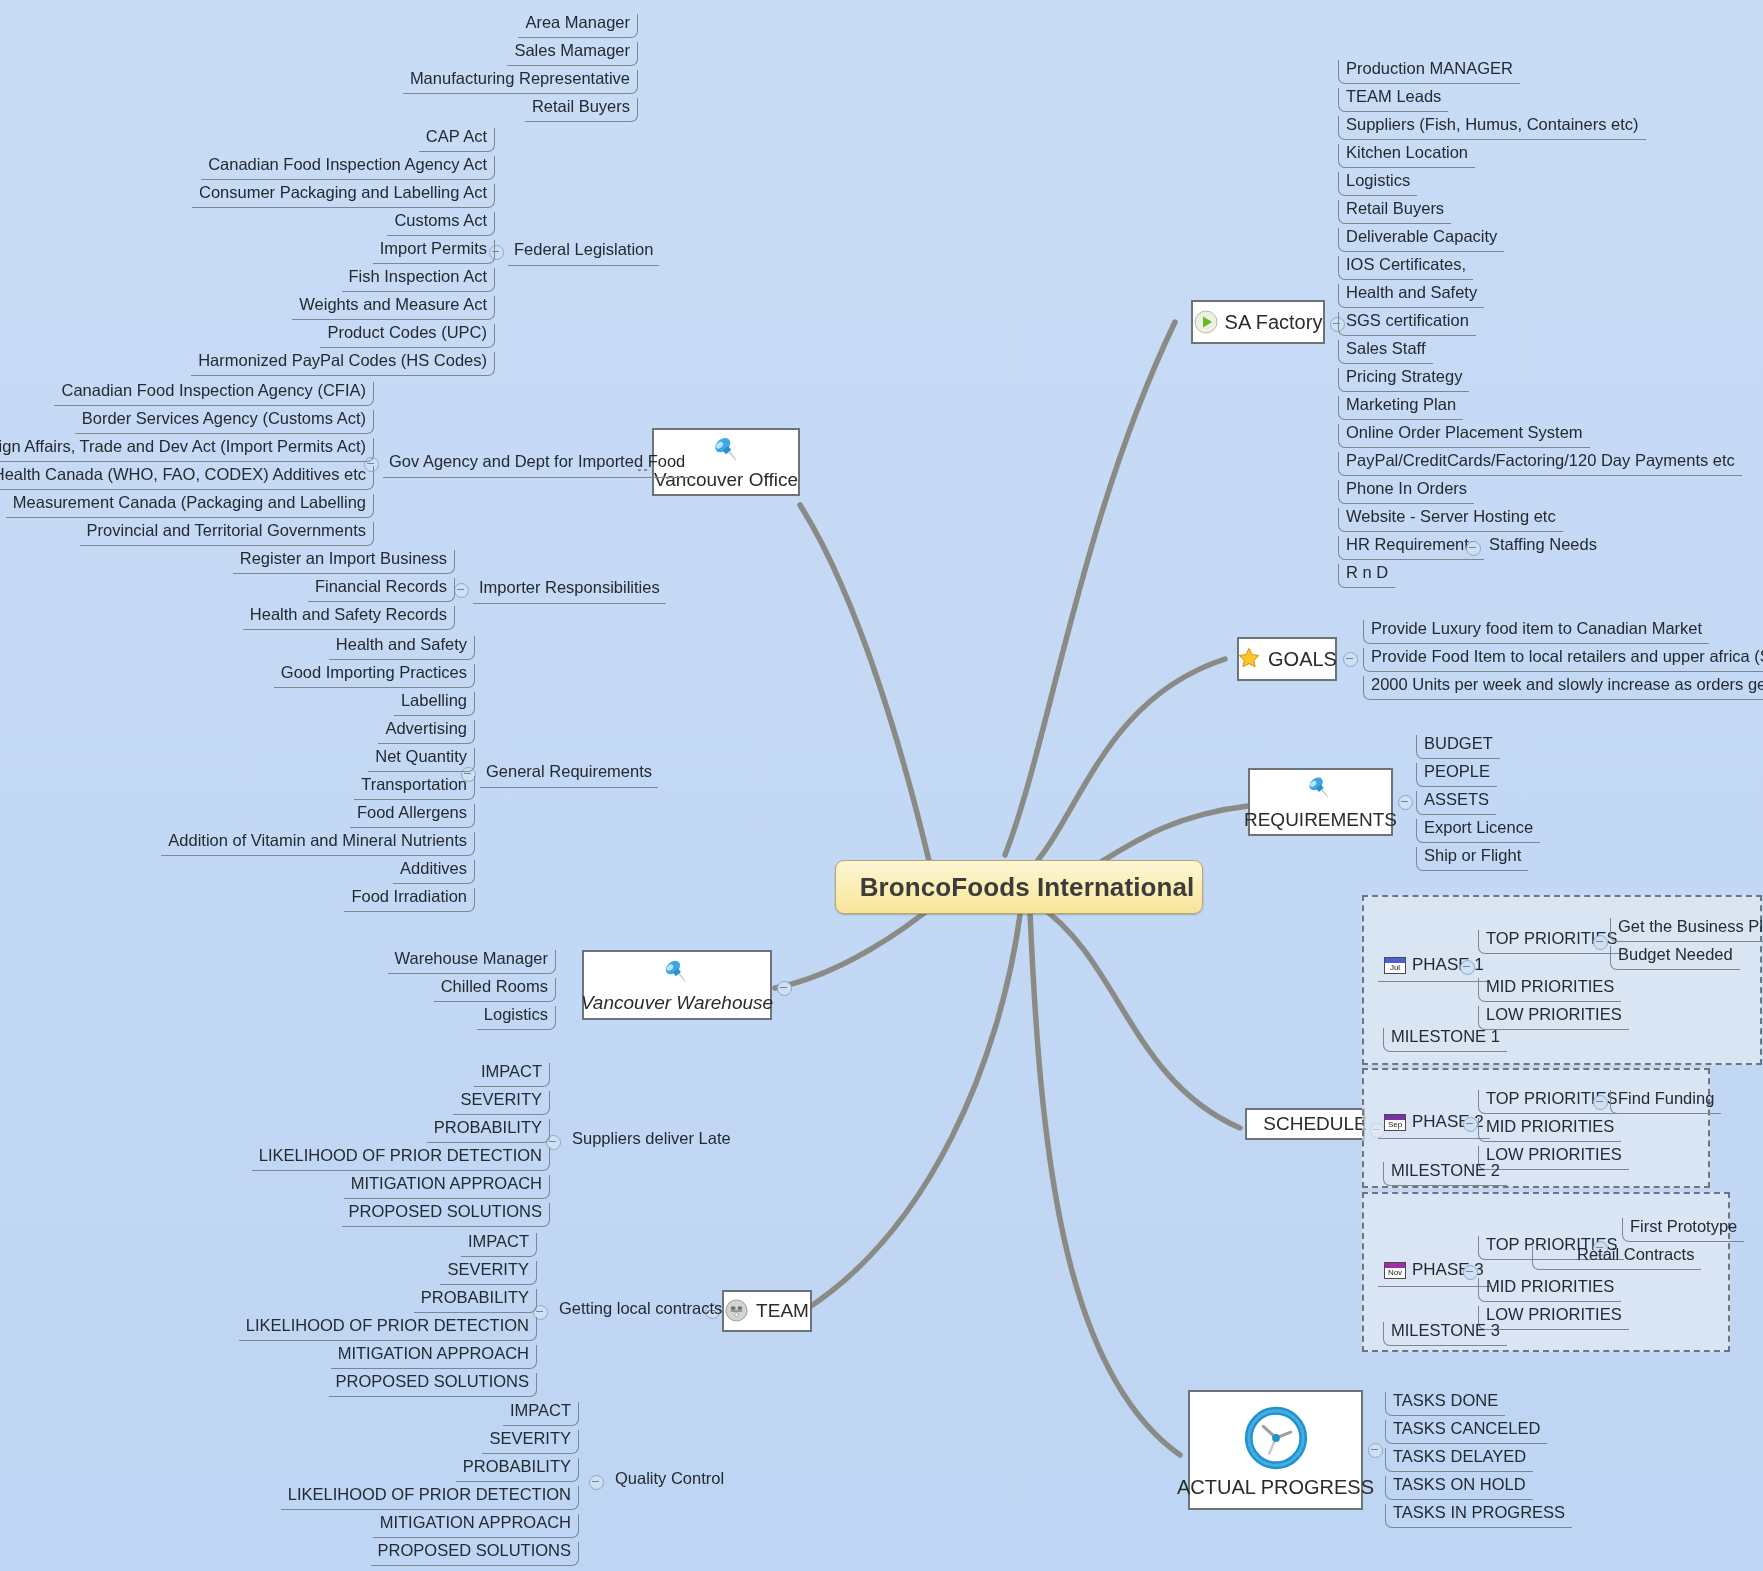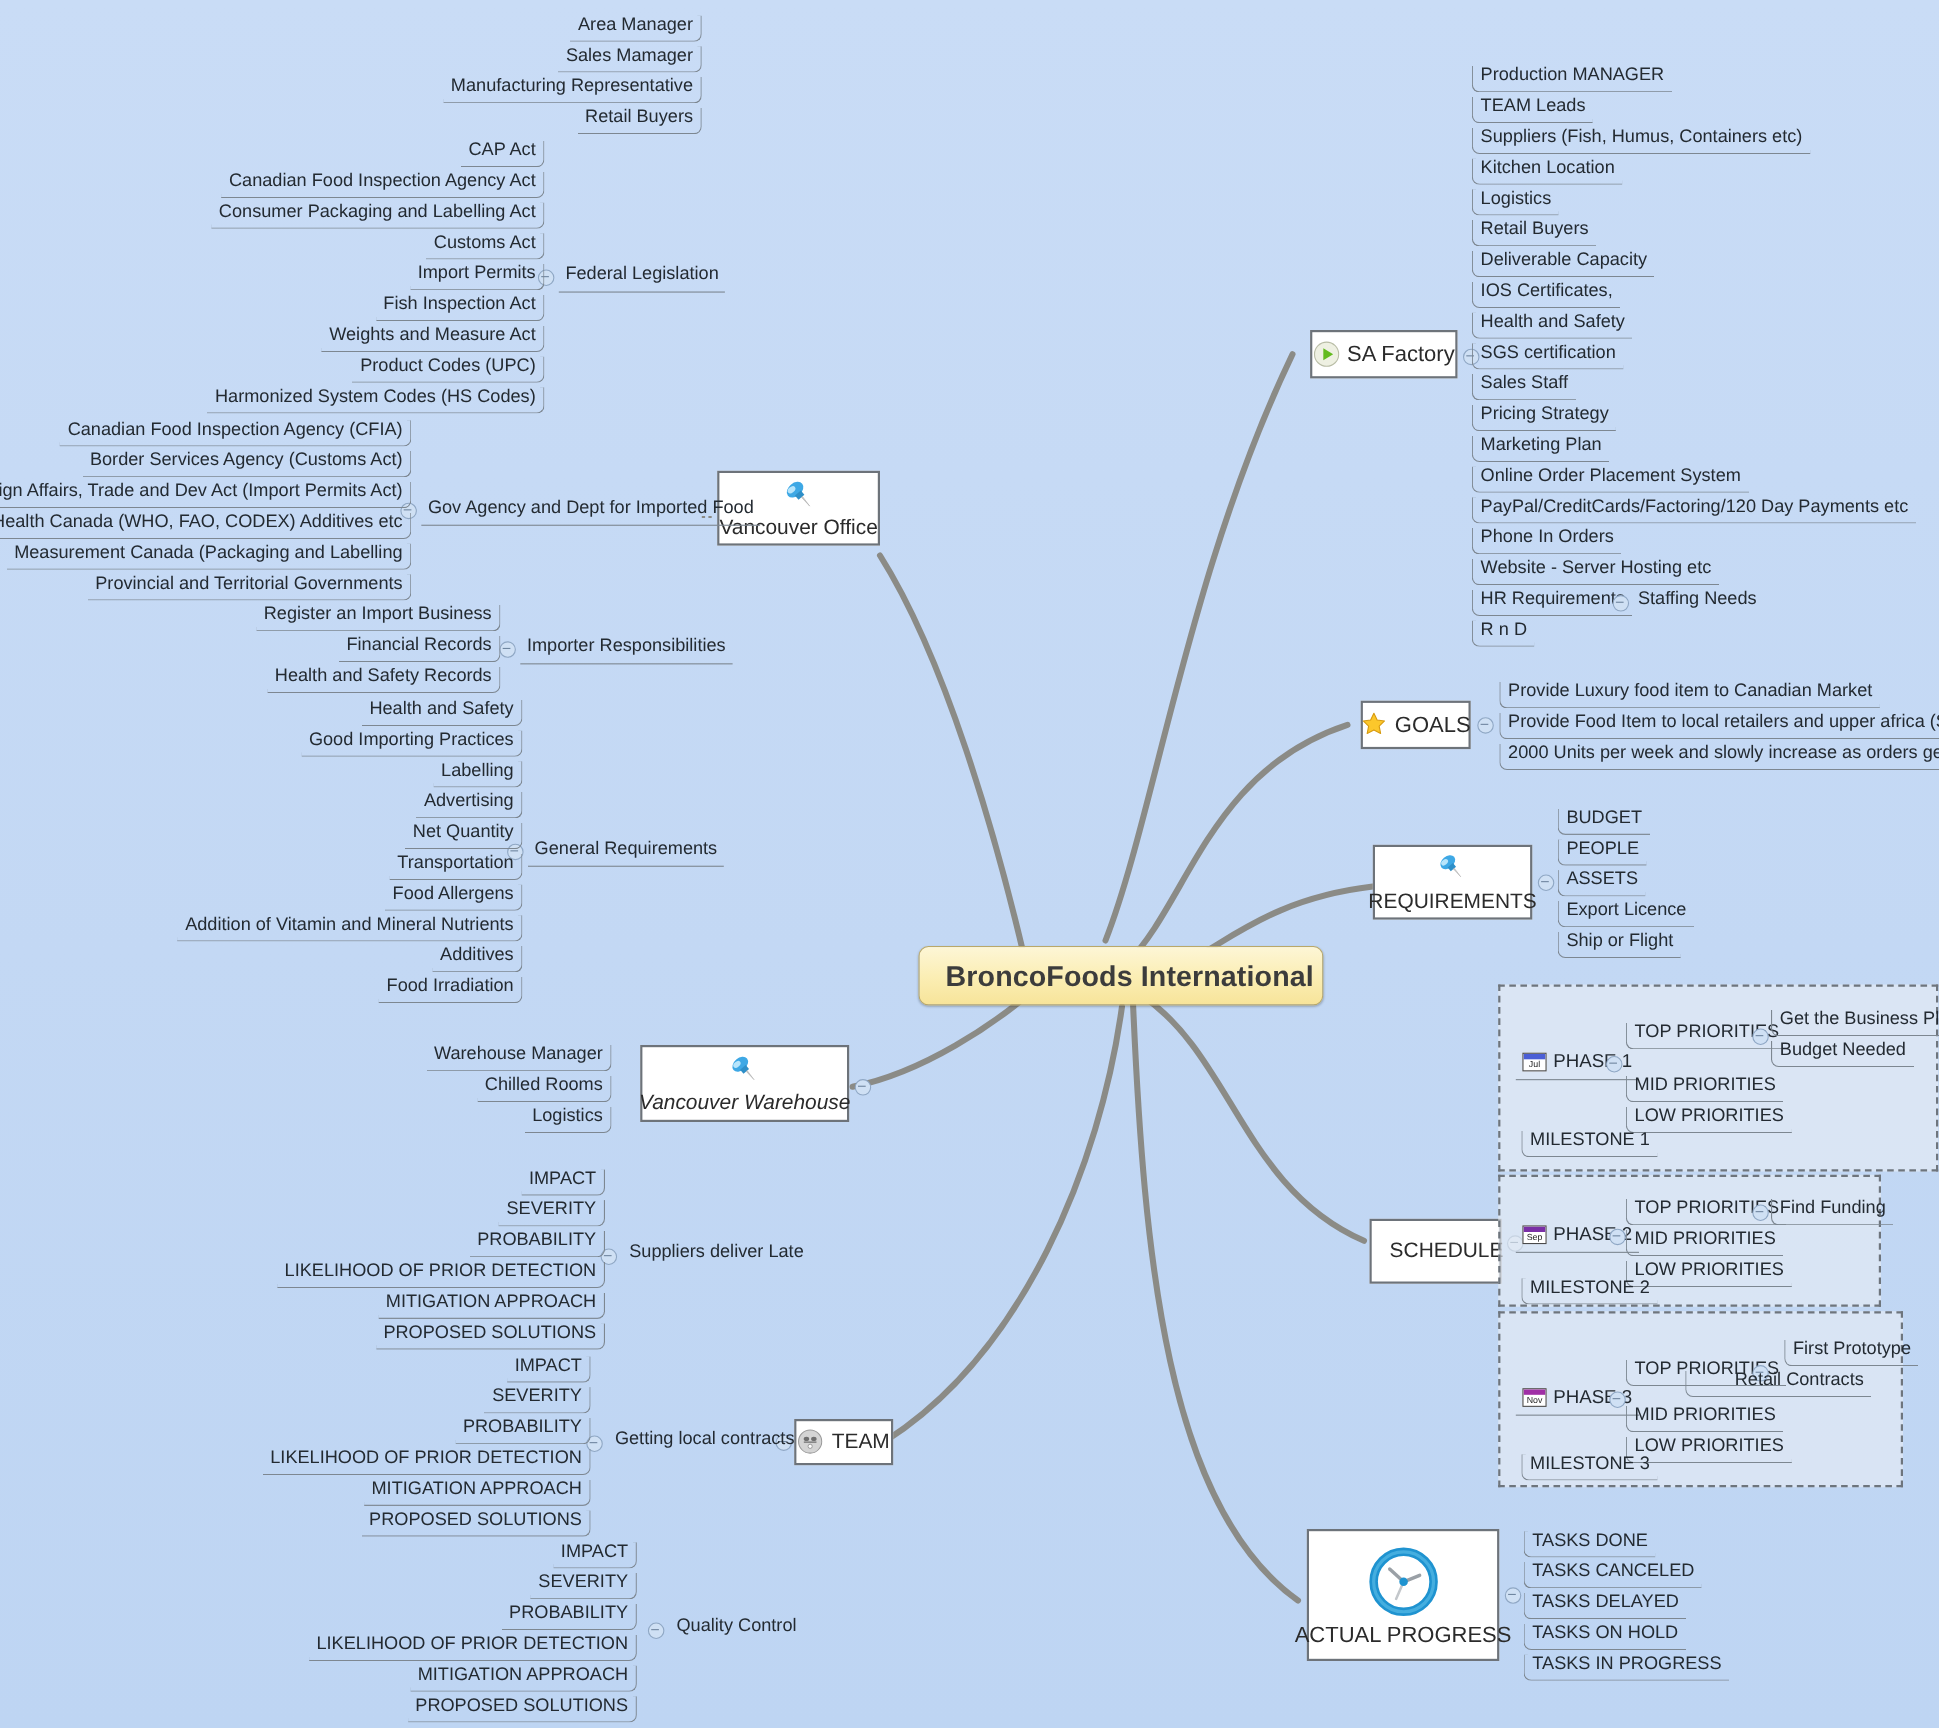--- a/index.html
+++ b/index.html
@@ -150,21 +150,21 @@
 <div class="branch" style="left:508px;top:240px;">Federal Legislation</div>
 <div class="minus" style="left:489px;top:245px;"></div>
 <div class="leaf ra rr" style="right:1268px;top:128px;">CAP Act</div>
 <div class="leaf ra rr" style="right:1268px;top:156px;">Canadian Food Inspection Agency Act</div>
 <div class="leaf ra rr" style="right:1268px;top:184px;">Consumer Packaging and Labelling Act</div>
 <div class="leaf ra rr" style="right:1268px;top:212px;">Customs Act</div>
 <div class="leaf ra rr" style="right:1268px;top:240px;">Import Permits</div>
 <div class="leaf ra rr" style="right:1268px;top:268px;">Fish Inspection Act</div>
 <div class="leaf ra rr" style="right:1268px;top:296px;">Weights and Measure Act</div>
 <div class="leaf ra rr" style="right:1268px;top:324px;">Product Codes (UPC)</div>
-<div class="leaf ra rr" style="right:1268px;top:352px;">Harmonized System Codes (HS Codes)</div>
+<div class="leaf ra rr" style="right:1268px;top:352px;">Harmonized PayPal Codes (HS Codes)</div>
 
 <div class="branch" style="left:383px;top:452px;">Gov Agency and Dept for Imported Food</div>
 <div class="minus" style="left:364px;top:457px;"></div>
 <div class="leaf ra rr" style="right:1389px;top:382px;">Canadian Food Inspection Agency (CFIA)</div>
 <div class="leaf ra rr" style="right:1389px;top:410px;">Border Services Agency (Customs Act)</div>
 <div class="leaf ra rr" style="right:1389px;top:438px;">Foreign Affairs, Trade and Dev Act (Import Permits Act)</div>
 <div class="leaf ra rr" style="right:1389px;top:466px;">Health Canada (WHO, FAO, CODEX) Additives etc</div>
 <div class="leaf ra rr" style="right:1389px;top:494px;">Measurement Canada (Packaging and Labelling</div>
 <div class="leaf ra rr" style="right:1389px;top:522px;margin-left:41px;">Provincial and Territorial Governments</div>
 
@@ -265,21 +265,21 @@
   </span>
   <span class="lbl" style="font-size:19px;">REQUIREMENTS</span>
 </div>
 <div class="minus" style="left:1398px;top:795px;"></div>
 <div class="leaf lr" style="left:1416px;top:735px;">BUDGET</div>
 <div class="leaf lr" style="left:1416px;top:763px;">PEOPLE</div>
 <div class="leaf lr" style="left:1416px;top:791px;">ASSETS</div>
 <div class="leaf lr" style="left:1416px;top:819px;">Export Licence</div>
 <div class="leaf lr" style="left:1416px;top:847px;">Ship or Flight</div>
 
-<div class="box" style="left:1245px;top:1108px;width:120px;height:59px;padding-left:20px;">
+<div class="box" style="left:1245px;top:1108px;width:120px;height:32px;padding-left:20px;">
   <span class="lbl" style="font-size:19px;">SCHEDULE</span>
 </div>
 <div class="minus" style="left:1370px;top:1123px;"></div>
 
 <div class="phasebox" style="left:1362px;top:895px;width:400px;height:170px;"></div>
 <div class="phaselbl" style="left:1378px;top:955px;">
   <span class="cal jul">
       <i></i>
       <span>Jul</span>
     </span>

